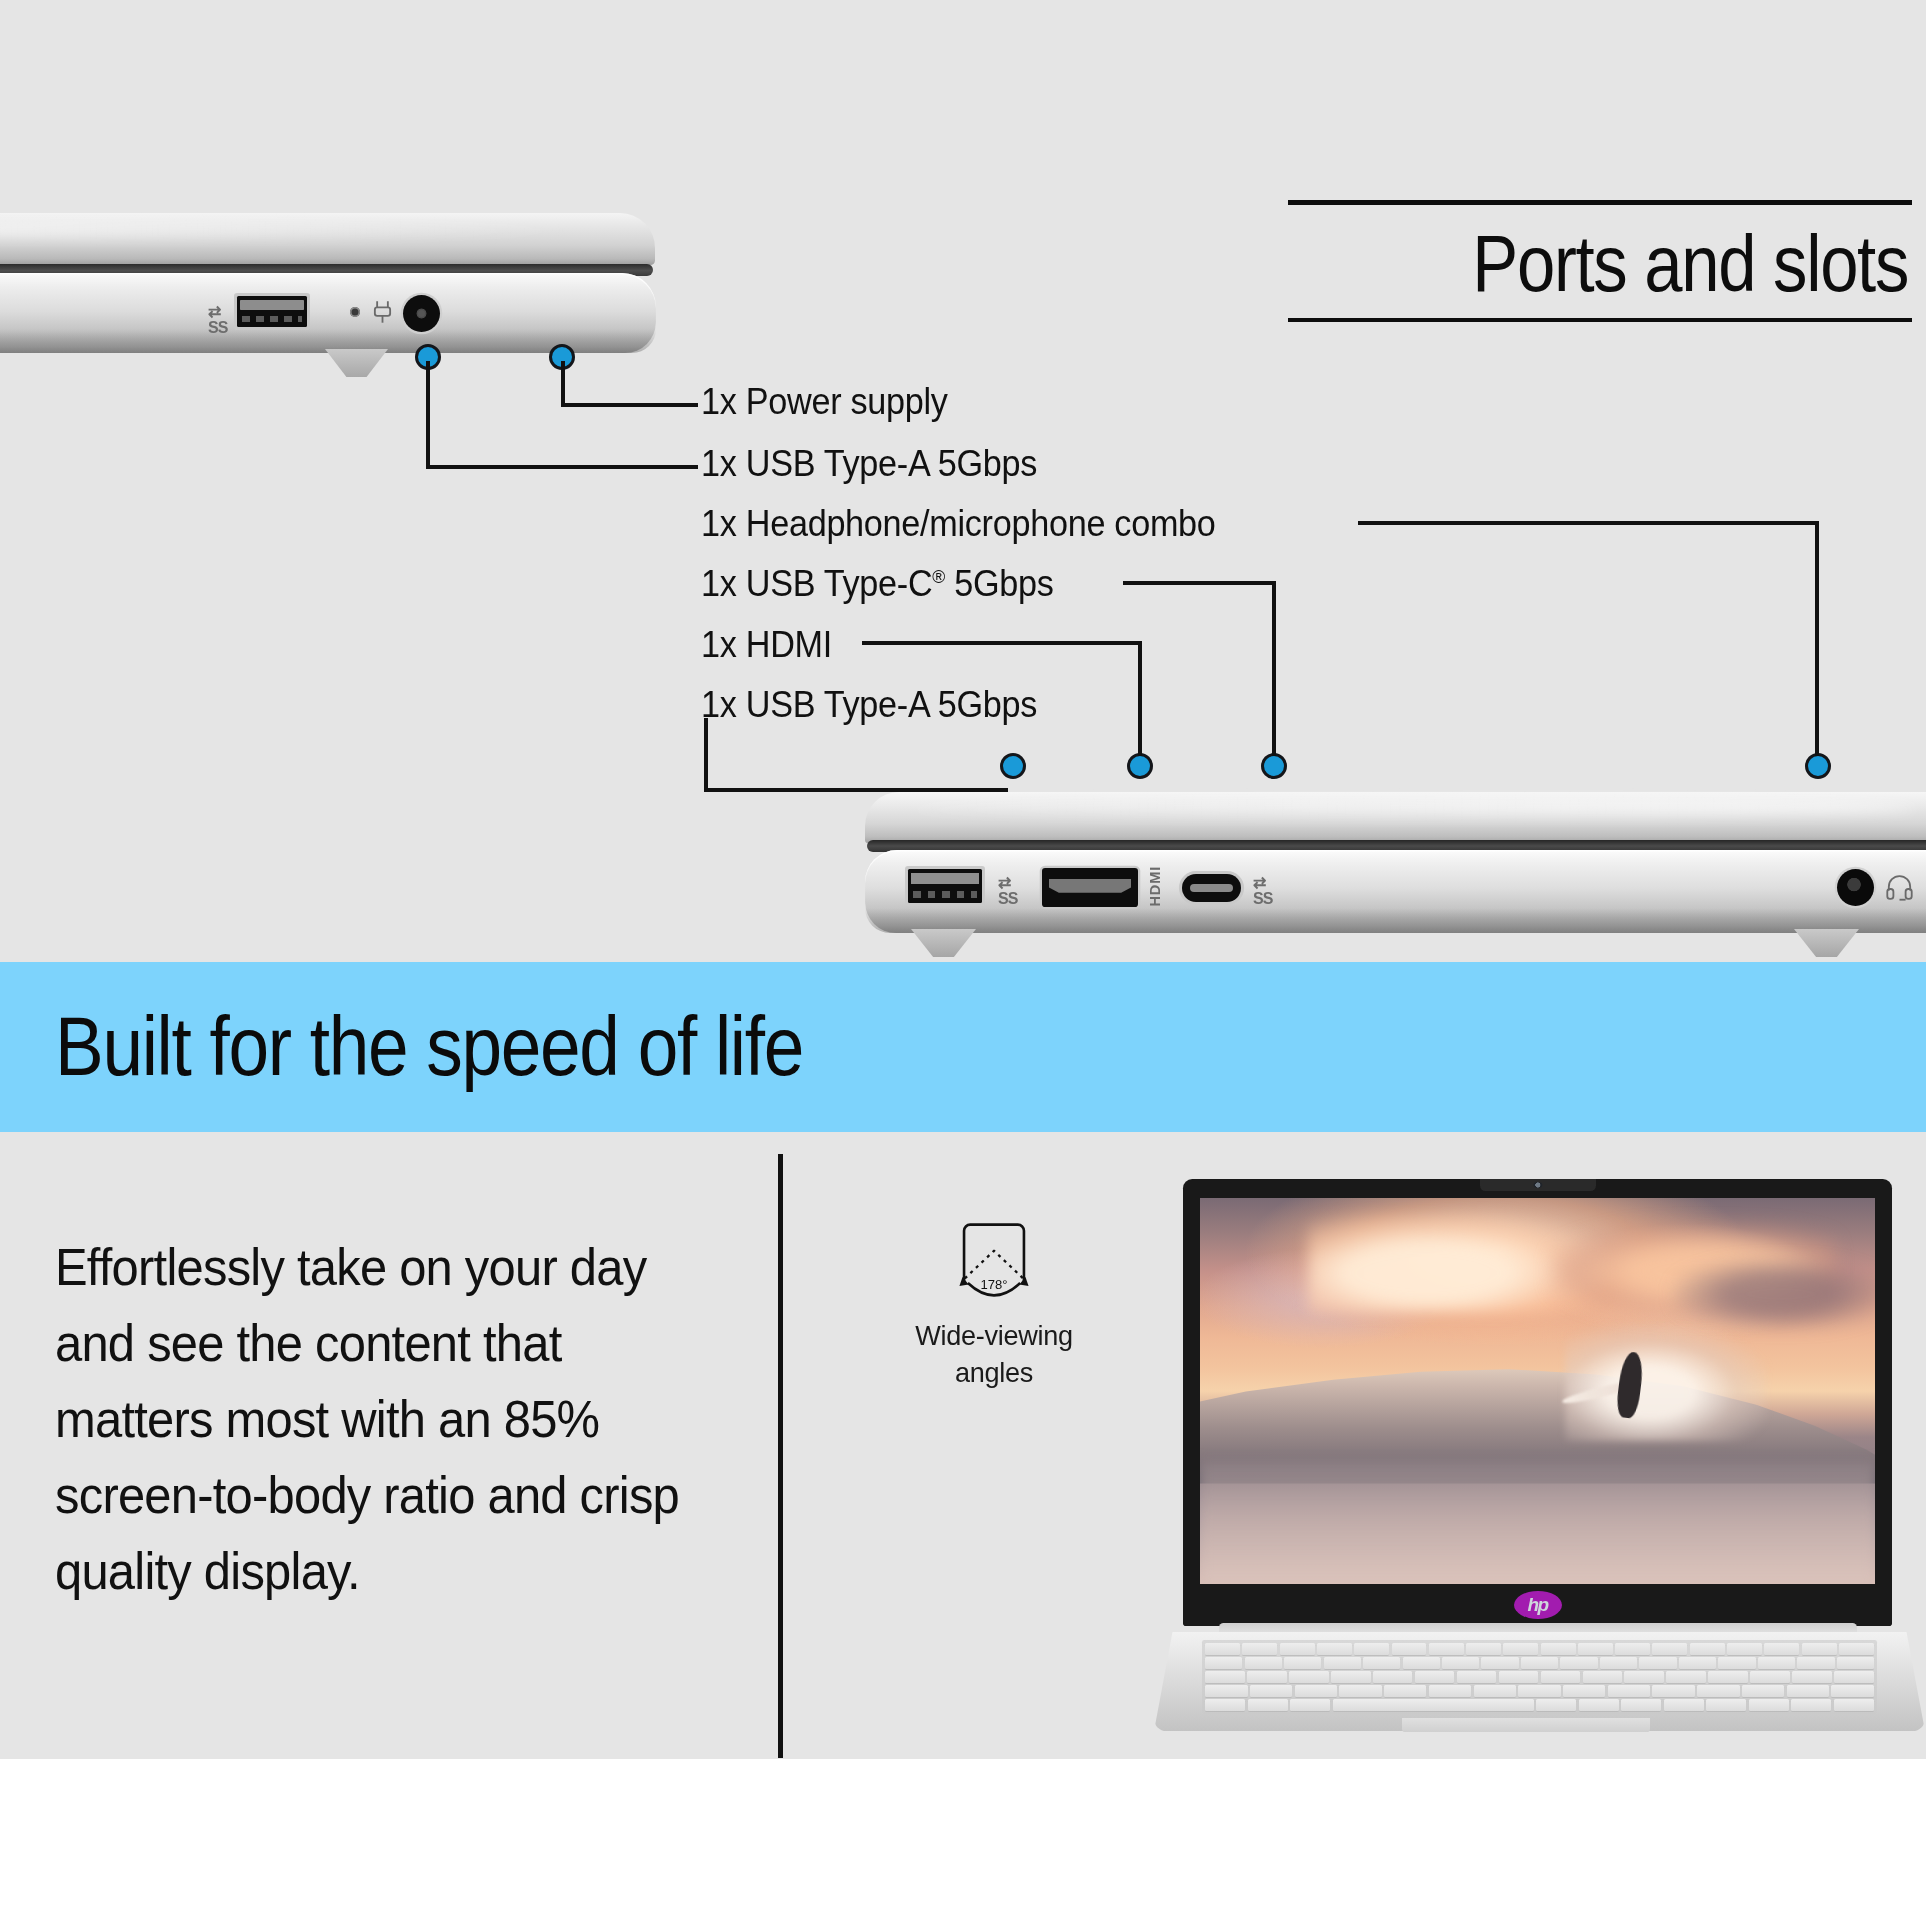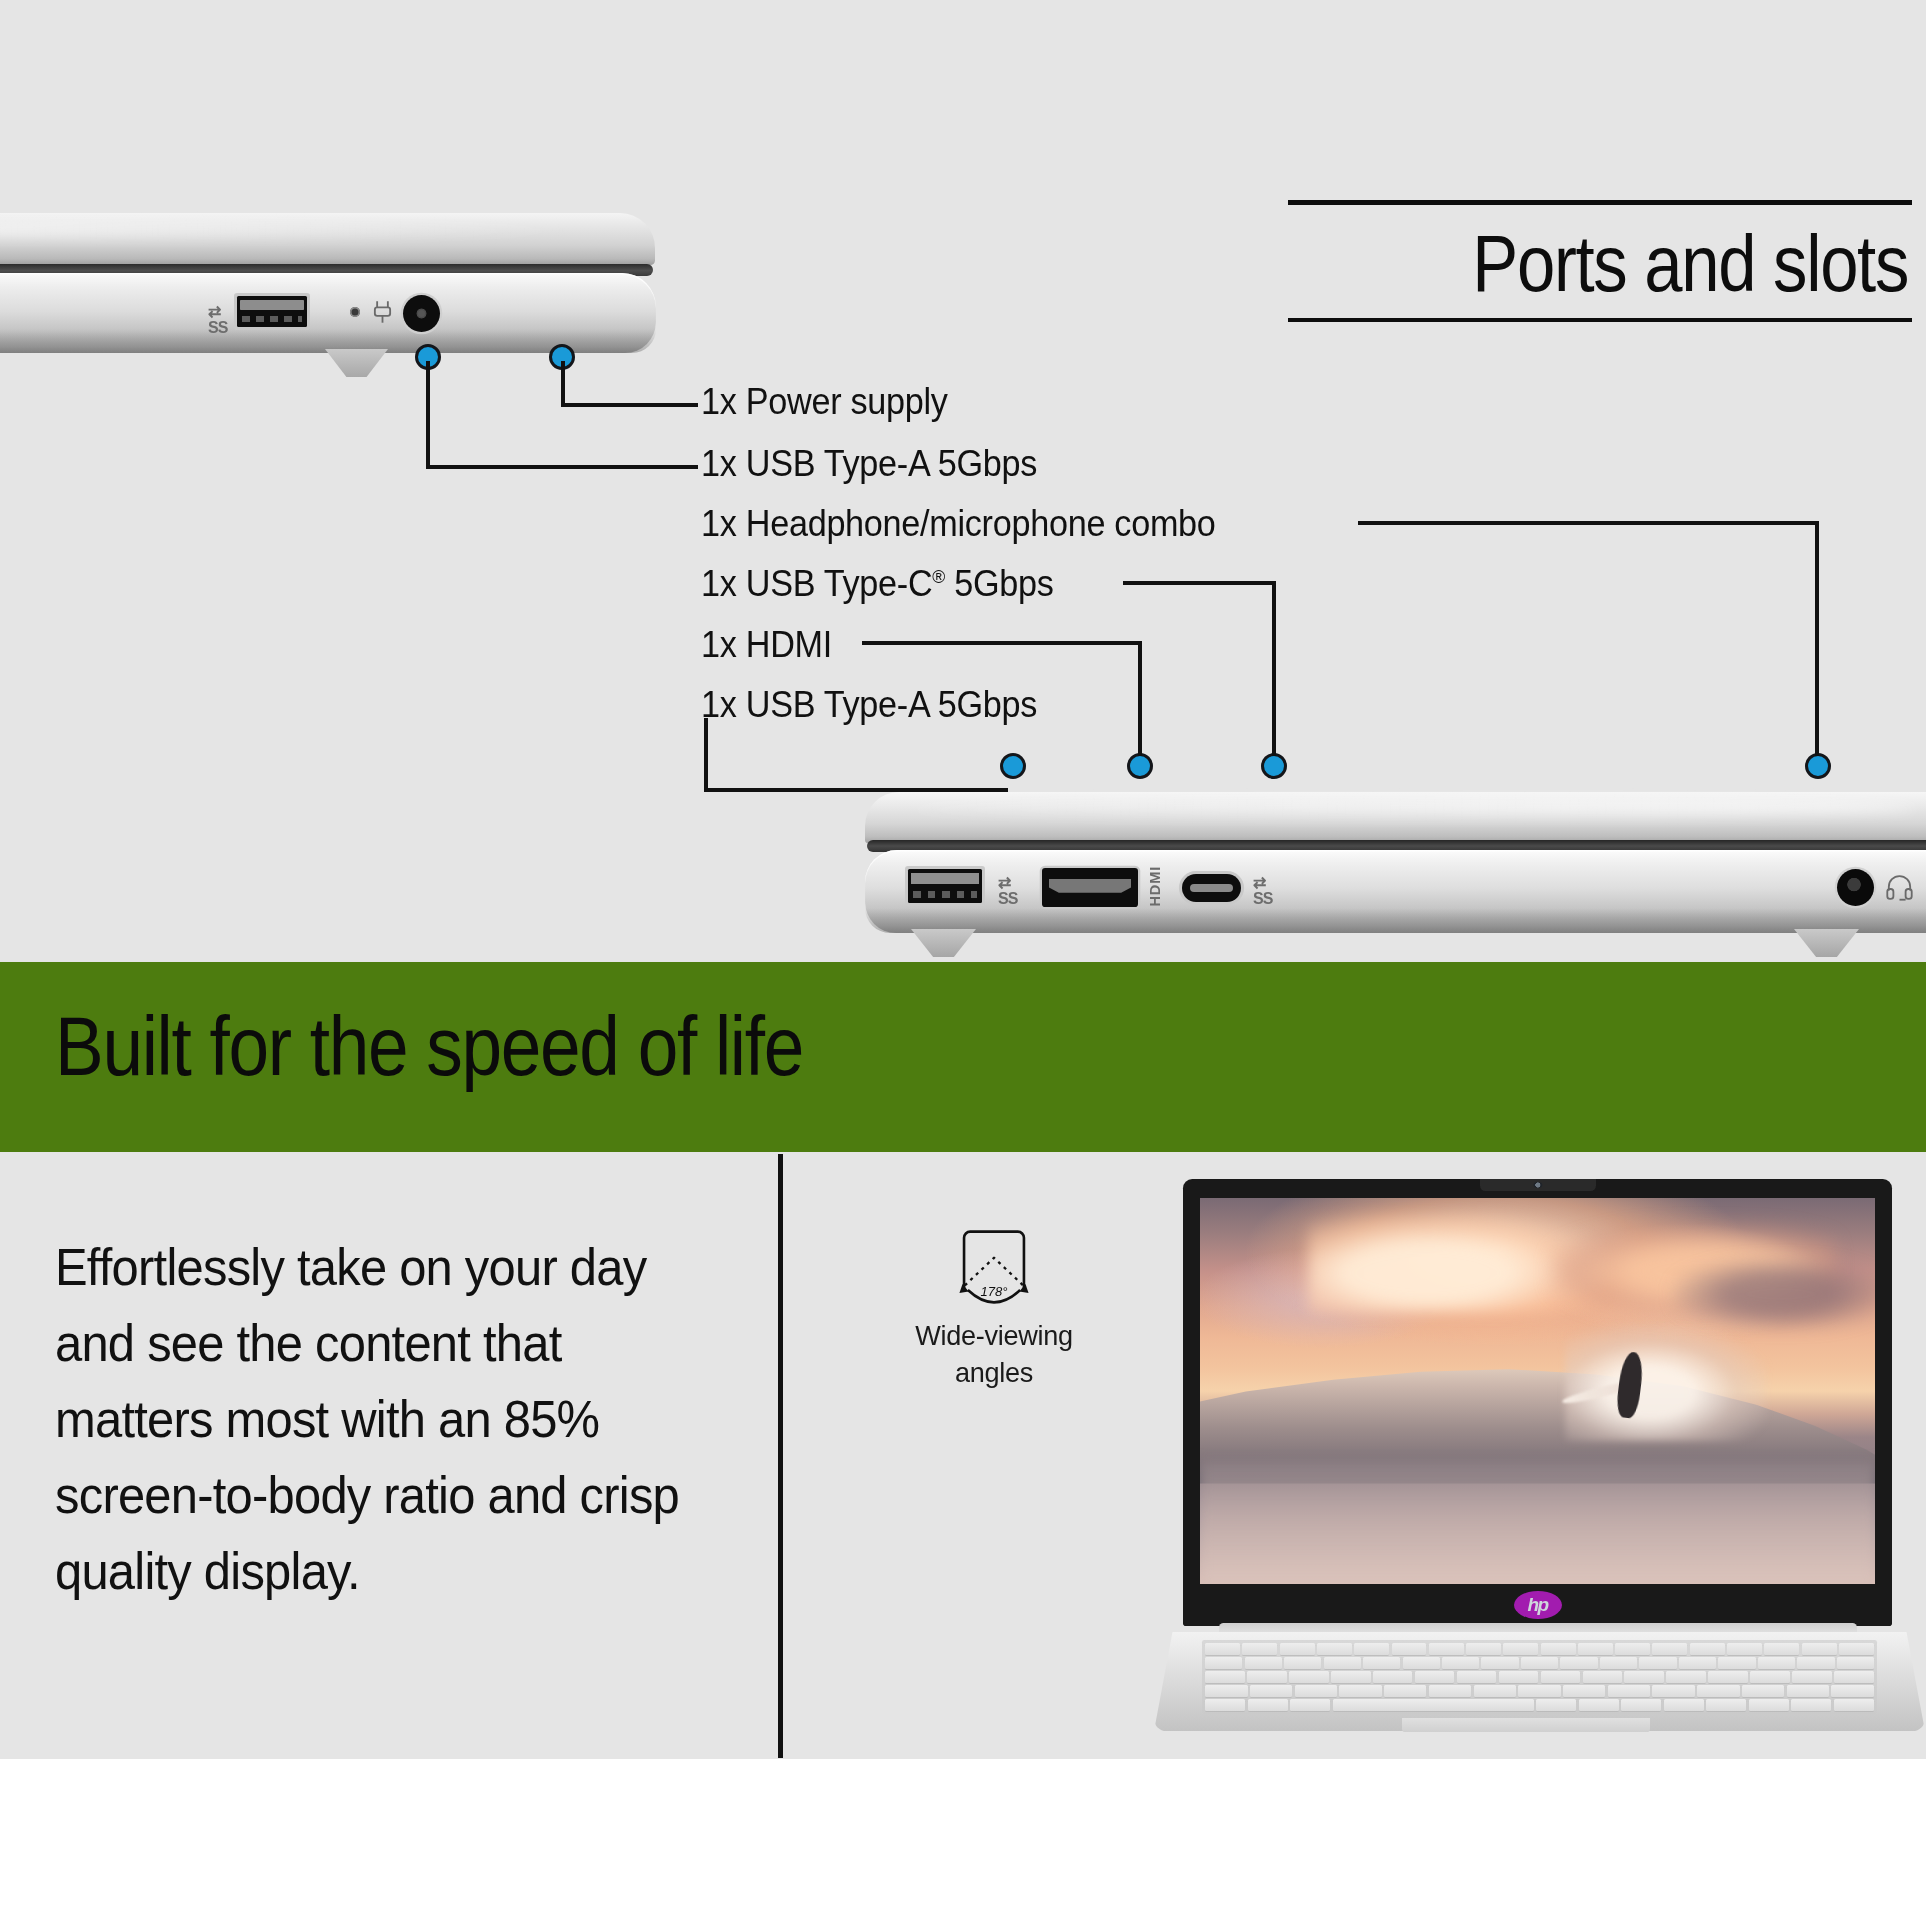--- a/index.html
+++ b/index.html
@@ -211,22 +211,22 @@
   .dot {
     position:absolute; width:26px; height:26px; border-radius:50%;
     background:#1a9ad8; border:3.1px solid #14161a; box-sizing:border-box;
   }
   .leader { position:absolute; background:#111; }
   .leader.h { height:3.9px; }
   .leader.v { width:3.9px; }
 
   
   .blue-banner {
-    position:absolute; left:0; top:962px; width:1926px; height:190px;
-    background:#4d7c0f;
+    position:absolute; left:0; top:962px; width:1926px; height:170px;
+    background:#7dd3fc;
   }
   .banner-title {
     position:absolute; left:55px; top:37px;
     font-size:83px; color:#0b0b0b; letter-spacing:-1.5px; white-space:nowrap;
     transform:scaleX(.88); transform-origin:left center;
   }
 
   
   .features-section {
     position:absolute; left:0; top:1153px; width:1926px; height:606px;
@@ -237,21 +237,21 @@
   }
 
   .feature-copy {
     position:absolute; left:55px; top:1230px; width:678px;
     font-size:52px; line-height:1.46; color:#111; letter-spacing:-0.8px;
     transform:scaleX(.94); transform-origin:left top;
   }
 
   .icon-col { position:absolute; left:863px; top:1217px; width:262px; }
   .icon-item { width:262px; margin-bottom:34px; text-align:center; }
-  .icon-art { height:100px; display:flex; align-items:center; justify-content:center;font-style:italic; }
+  .icon-art { height:100px; display:flex; justify-content:center; }
   .icon-caption {
     font-size:28.5px; line-height:1.3; color:#1a1a1a; letter-spacing:-0.3px;
     transform:scaleX(.95);
   }
 
   
   .photo-laptop { position:absolute; left:1154px; top:1179px; width:771px; height:555px; }
   .pl-lid {
     position:absolute; left:29px; top:0; width:709px; height:447px;
     background:#191919; border-radius:9.2px 9.2px 3.1px 3.1px;

